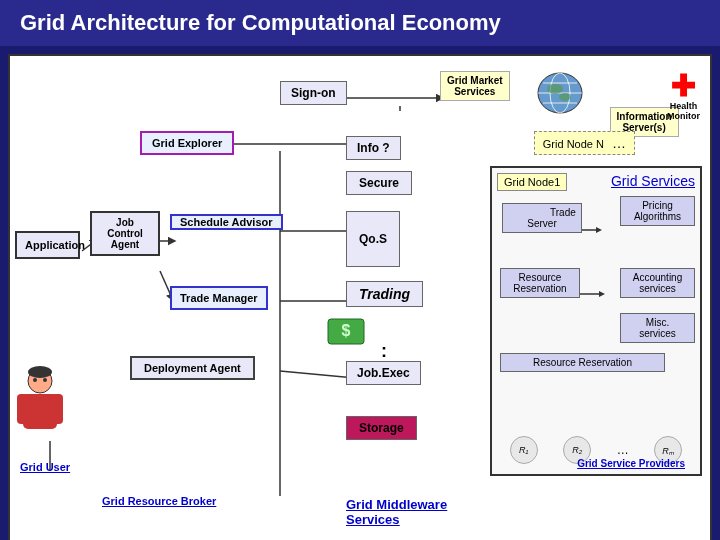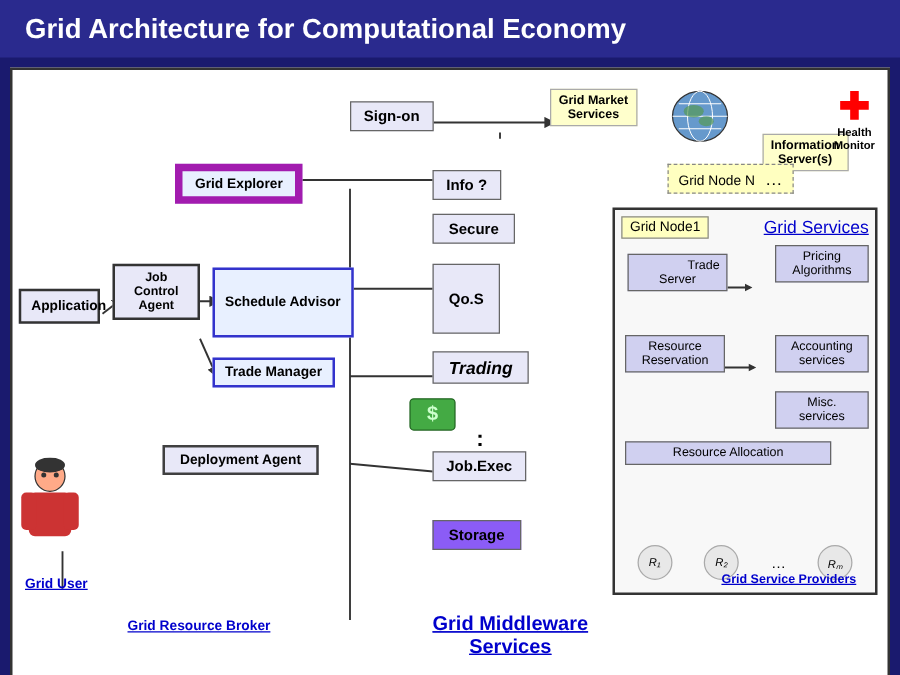--- a/index.html
+++ b/index.html
@@ -73,21 +73,21 @@
       font-size: 12px;
       font-weight: bold;
     }
 
     
     .grid-explorer-box {
       position: absolute;
       top: 75px;
       left: 130px;
       background: #e8f0ff;
-      border: 6px solid #a21caf;
+      border: 2px solid #a21caf;
       padding: 4px 10px;
       font-size: 11px;
       font-weight: bold;
     }
 
     
     .grid-node-n {
       position: absolute;
       top: 75px;
       right: 75px;
@@ -156,21 +156,21 @@
       font-weight: bold;
     }
 
     
     .schedule-advisor-box {
       position: absolute;
       top: 158px;
       left: 160px;
       background: #e8f0ff;
       border: 2px solid #3333cc;
-      padding: 20px 8px;
+      padding: 0 8px;
       font-size: 11px;
       font-weight: bold;
     }
 
     
     .qos-box {
       position: absolute;
       top: 155px;
       left: 48%;
       background: #e8e8f8;
@@ -227,36 +227,36 @@
       padding: 4px 10px;
       font-size: 12px;
       font-weight: bold;
     }
 
     
     .storage-box {
       position: absolute;
       top: 360px;
       left: 48%;
-      background: #8b5cf6;
+      background: #be185d;
       border: 1px solid #666;
       padding: 4px 12px;
       font-size: 12px;
       font-weight: bold;
     }
 
     
     .middleware-box {
       position: absolute;
       bottom: 15px;
       left: 48%;
-      font-size: 16px;
+      font-size: 13px;
       font-weight: bold;
       color: #0000cc;
-      text-align: center;
+      text-align: left;
       text-decoration: underline;
     }
 
     
     .broker-box {
       position: absolute;
       bottom: 35px;
       left: 92px;
       font-size: 11px;
       font-weight: bold;
@@ -605,21 +605,21 @@
 
     <div class="misc-services-box">
       <span style="font-size:10px;margin-top:48px;">Misc. services</span>
     </div>
 
     <div class="resource-reservation-box">
       <span style="font-size:10px;">Resource<br>Reservation</span>
     </div>
 
     <div class="resource-allocation-box">
-      <span>Resource Allocation</span>
+      <span>Resource Reservation</span>
     </div>
 
     <div class="r-circles">
       <div class="r-circle">R₁</div>
       <div class="r-circle">R₂</div>
       <div style="font-size:12px;">…</div>
       <div class="r-circle">Rₘ</div>
     </div>
 
     <svg style="position:absolute; top:55px; left:90px; width:20px; height:15px;">

